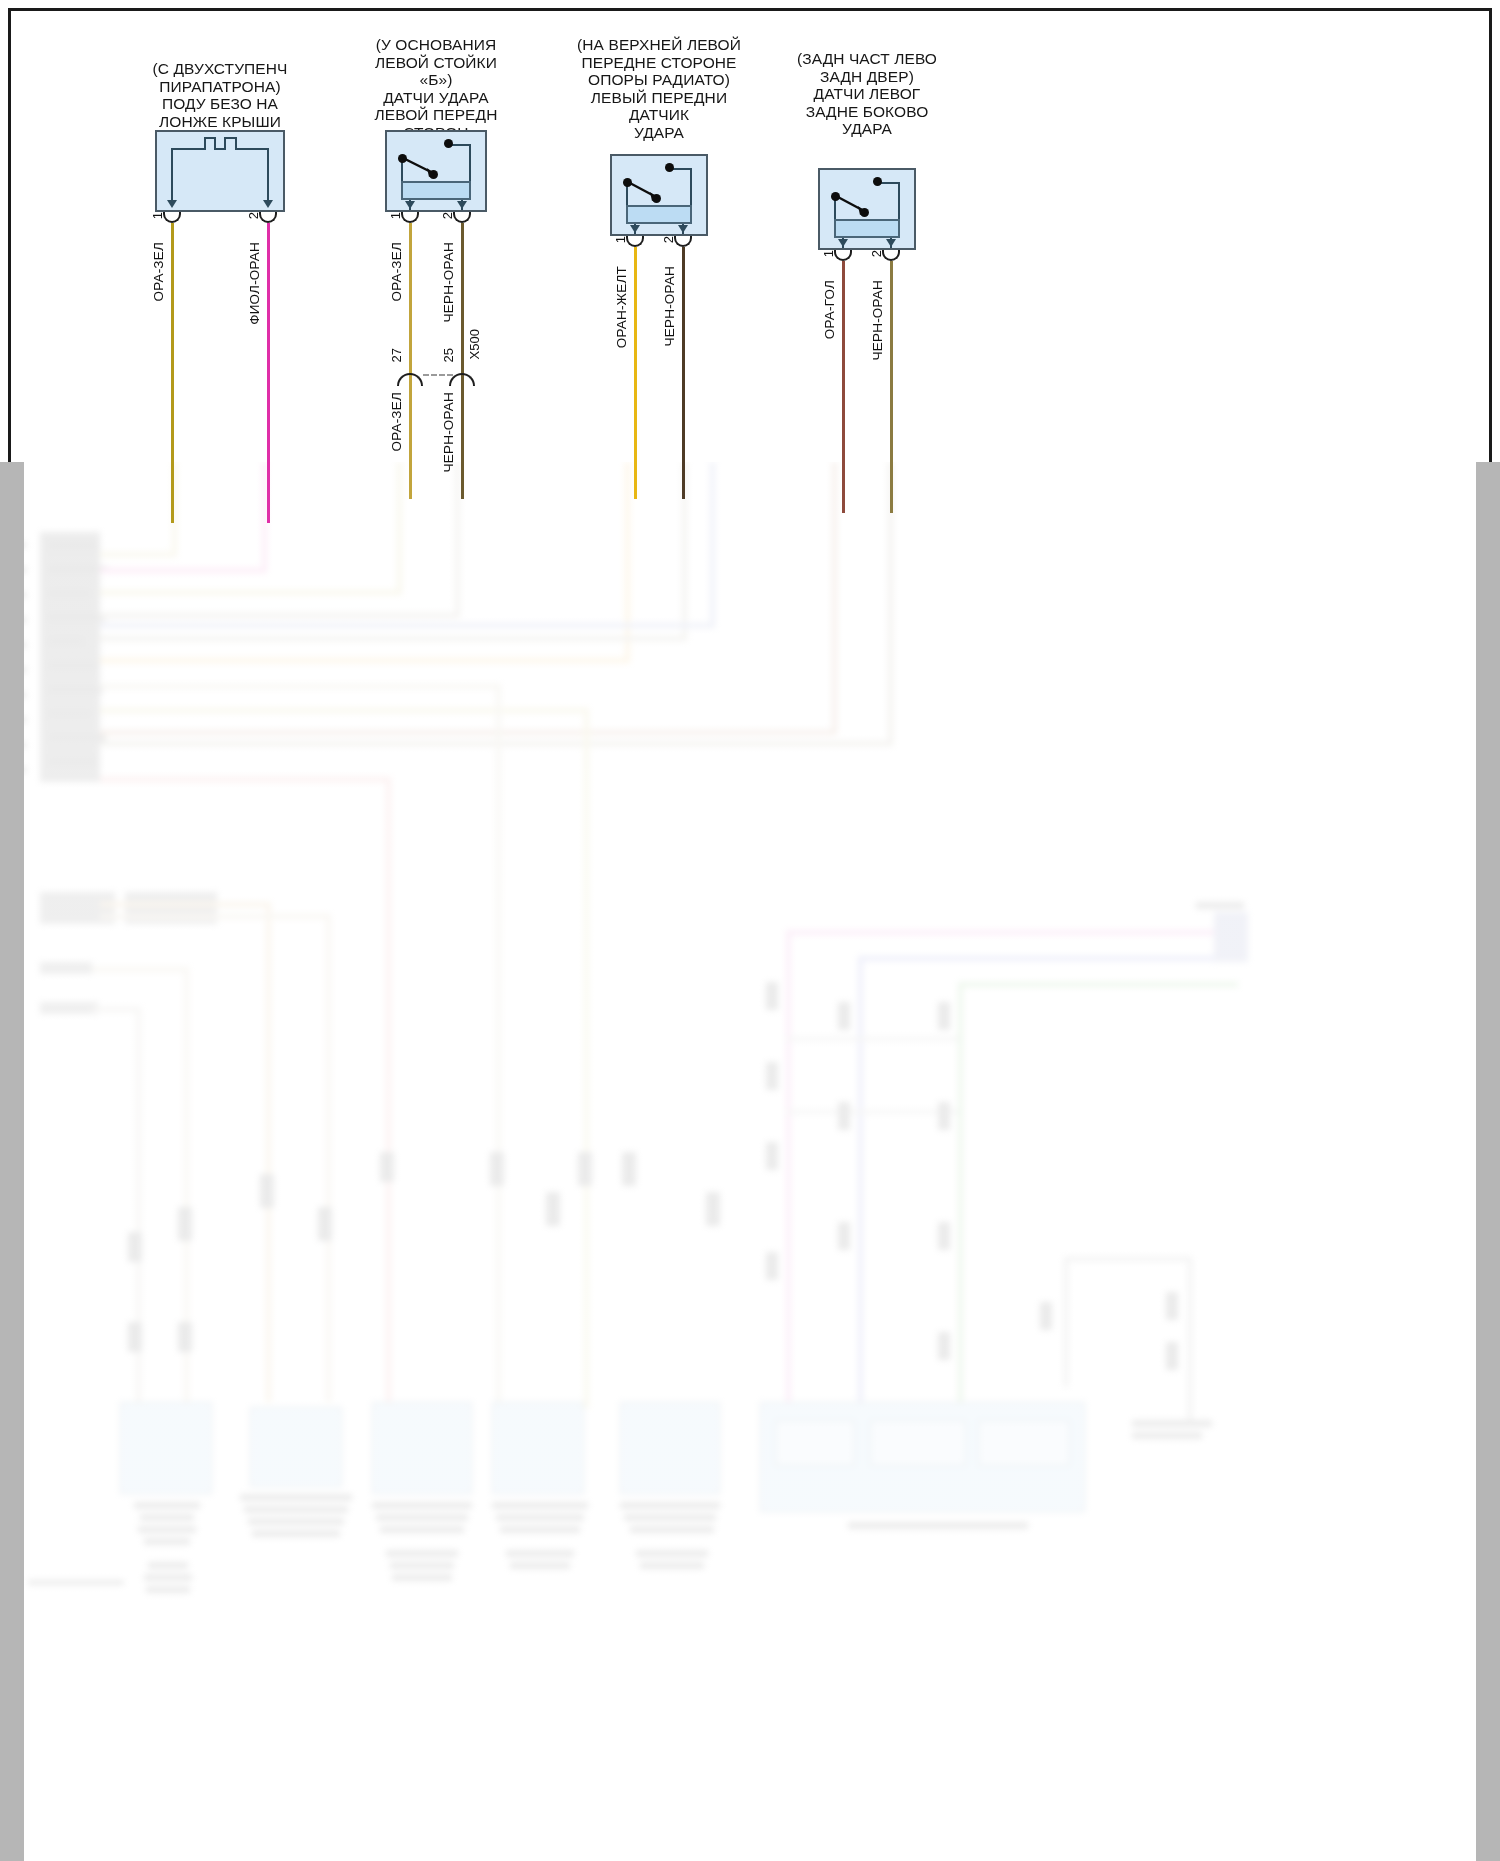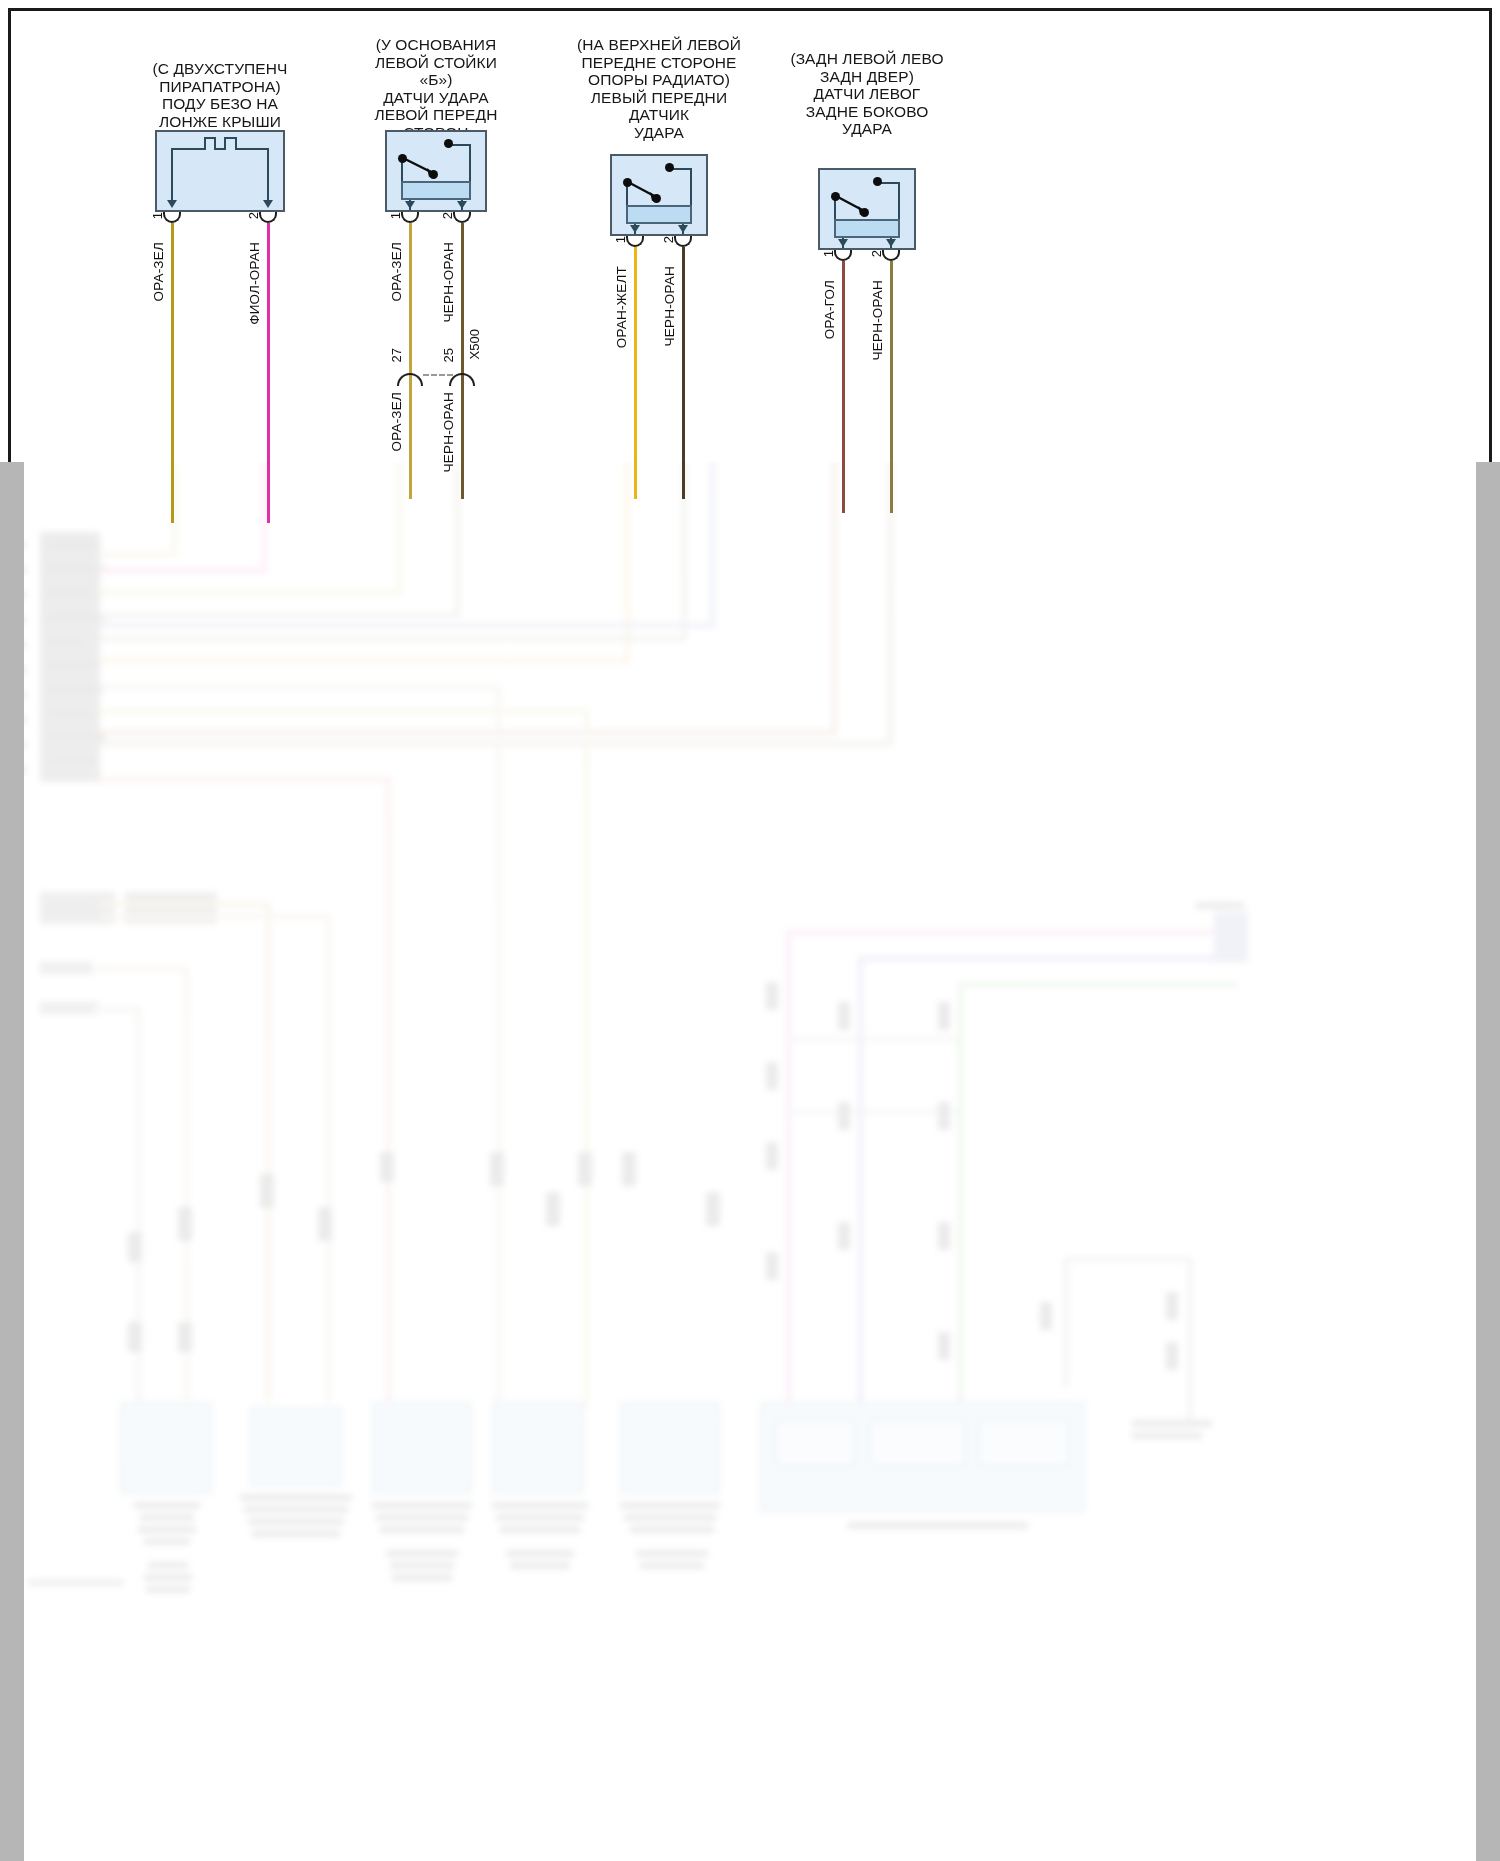--- a/index.html
+++ b/index.html
@@ -358,21 +358,21 @@
       <div class="wire" style="left:24px;top:211px;height:252px;background:#e8b713;"></div>
       <div class="wlabel" style="left:4px;top:230px;">ОРАН-ЖЕЛТ</div>
 
       <div class="pin-cup" style="left:64px;top:200px;"></div>
       <div class="pin-num" style="left:51px;top:200px;">2</div>
       <div class="wire" style="left:72px;top:211px;height:252px;background:#4e3b26;"></div>
       <div class="wlabel" style="left:52px;top:230px;">ЧЕРН-ОРАН</div>
     </div>
 
     <div class="comp" style="left:818px;top:50px;width:98px;">
-      <div class="caption" style="top:0;">(ЗАДН ЛЕВОЙ ЛЕВО
+      <div class="caption" style="top:0;">(ЗАДН ЧАСТ ЛЕВО
 ЗАДН ДВЕР)
 ДАТЧИ ЛЕВОГ
 ЗАДНЕ БОКОВО
 УДАРА</div>
 
       <div class="box" style="left:0;top:118px;width:98px;height:82px;"></div>
       <div class="sq-wire" style="left:16px;top:146px;width:2px;height:28px;"></div>
       <div class="sq-wire" style="left:80px;top:132px;width:2px;height:42px;"></div>
       <div class="sq-wire" style="left:60px;top:132px;width:22px;height:2px;"></div>
       <div class="dot" style="left:55px;top:127px;"></div>

